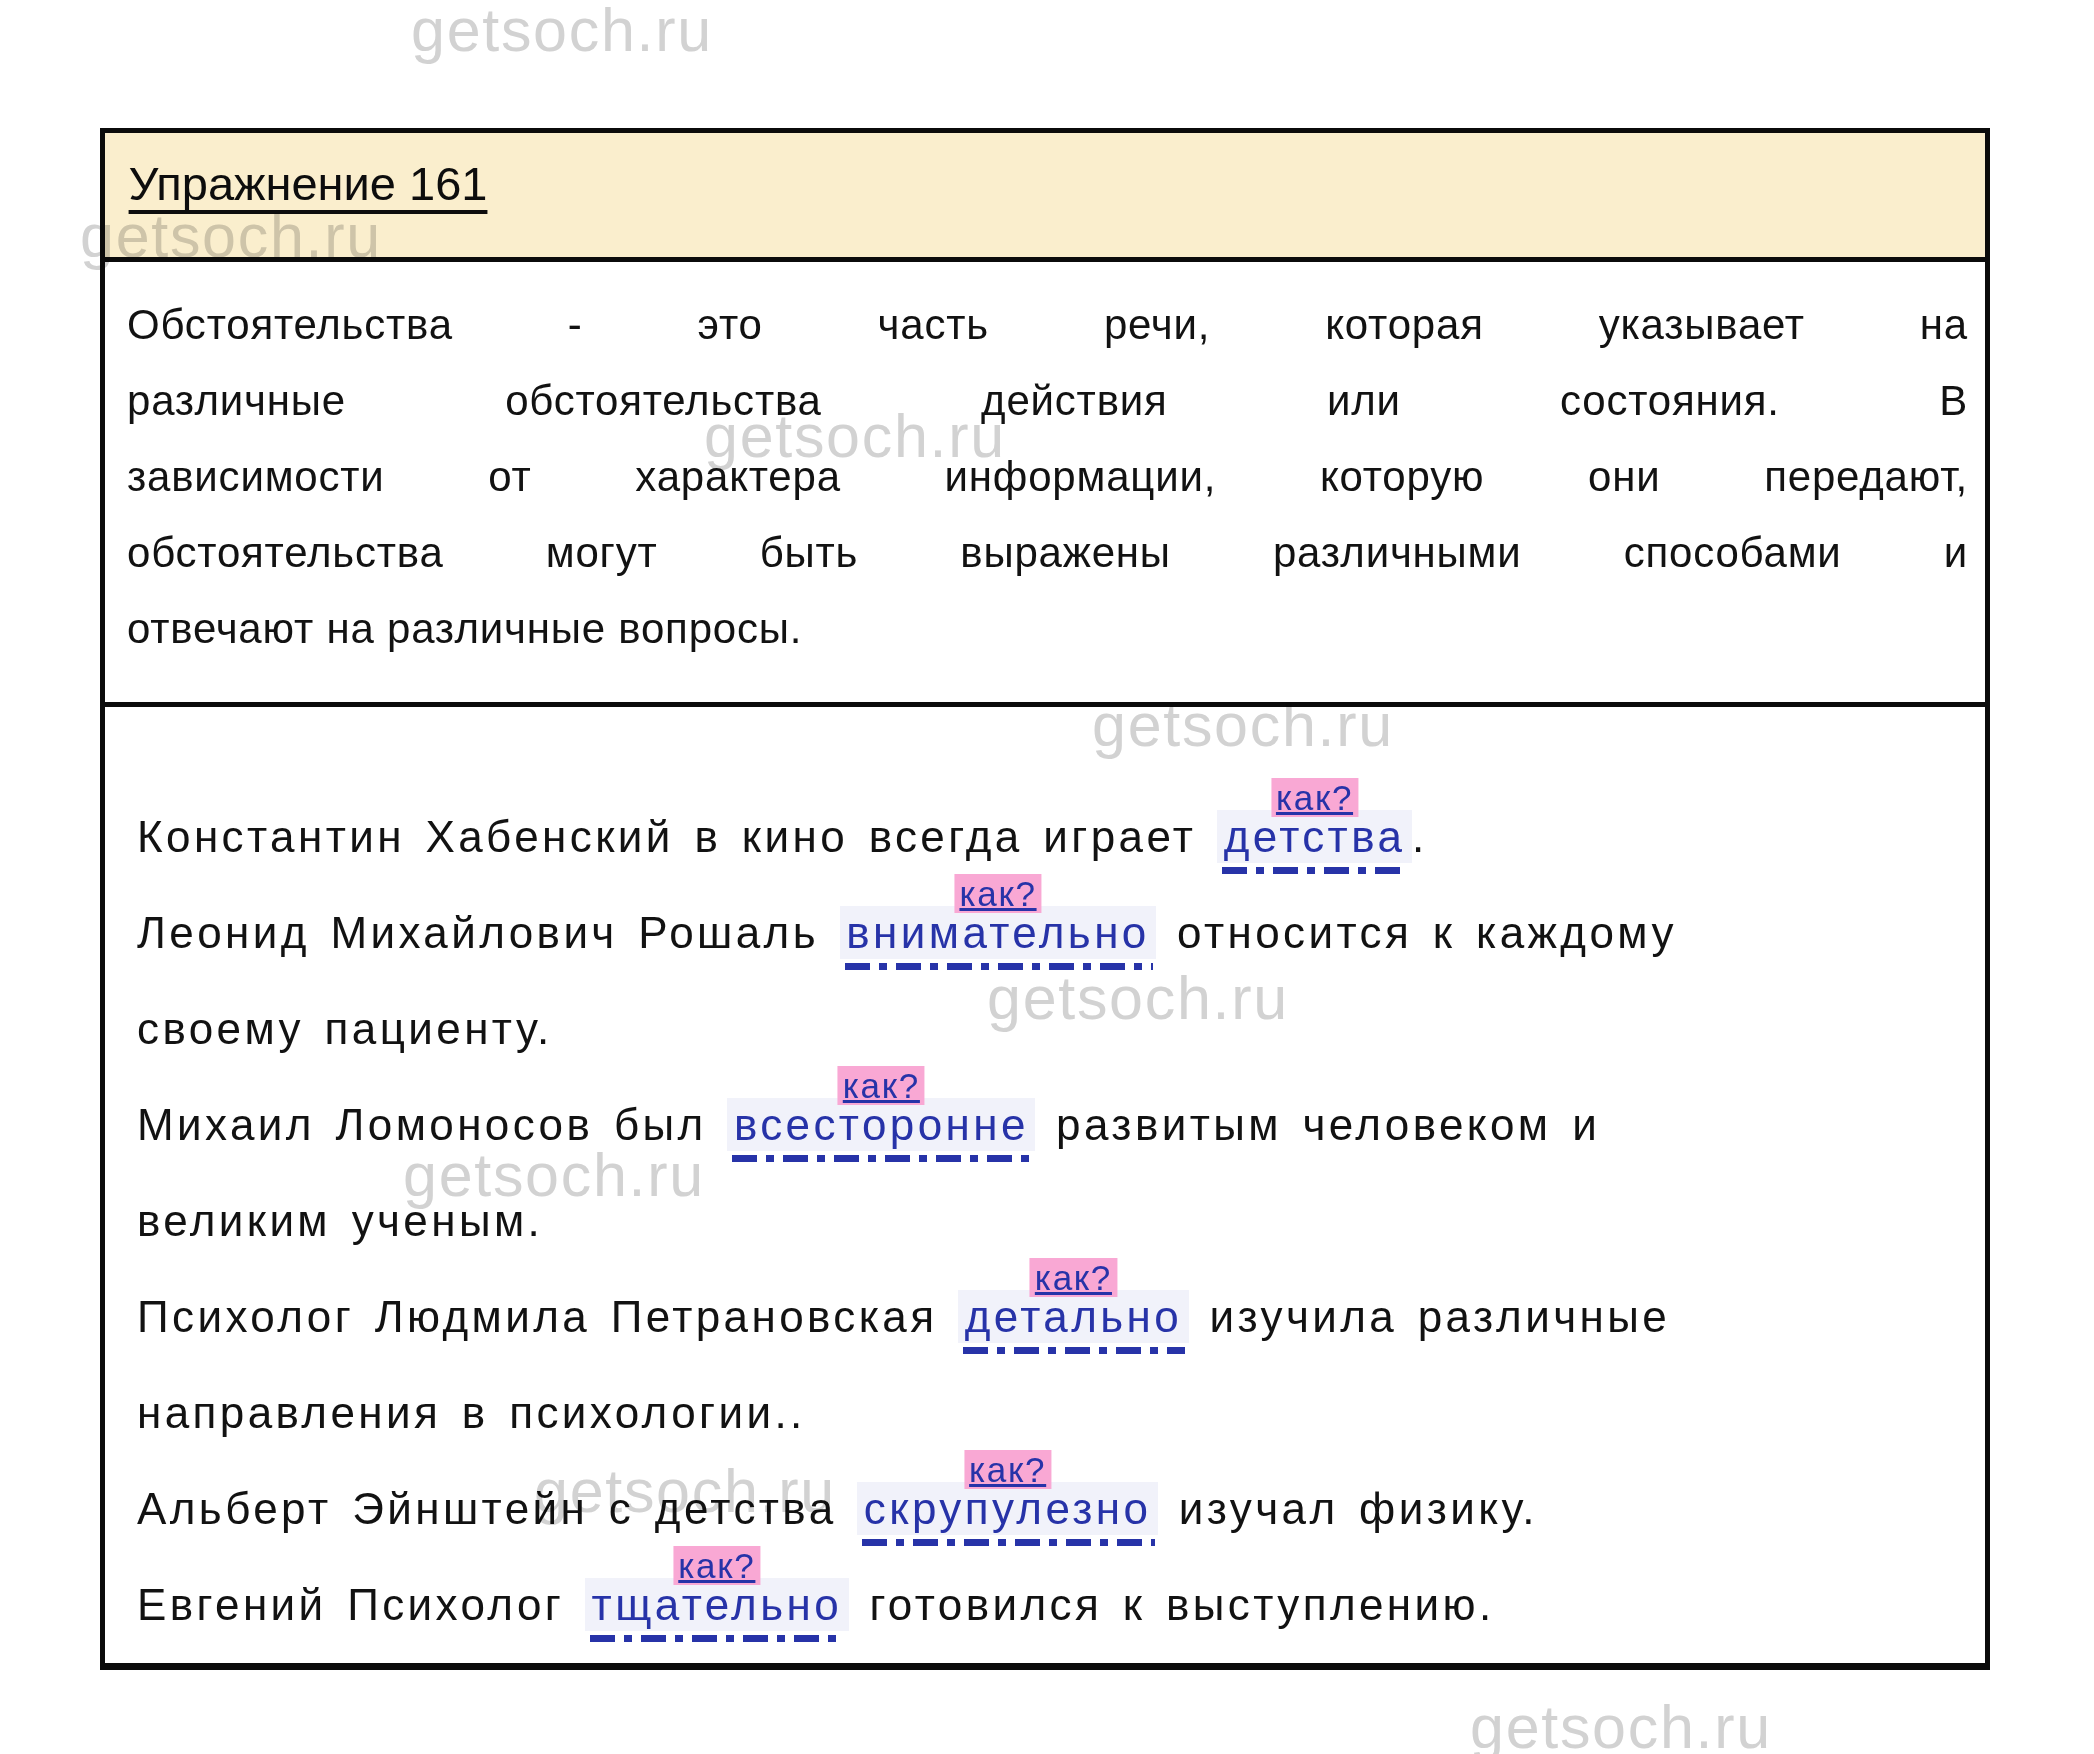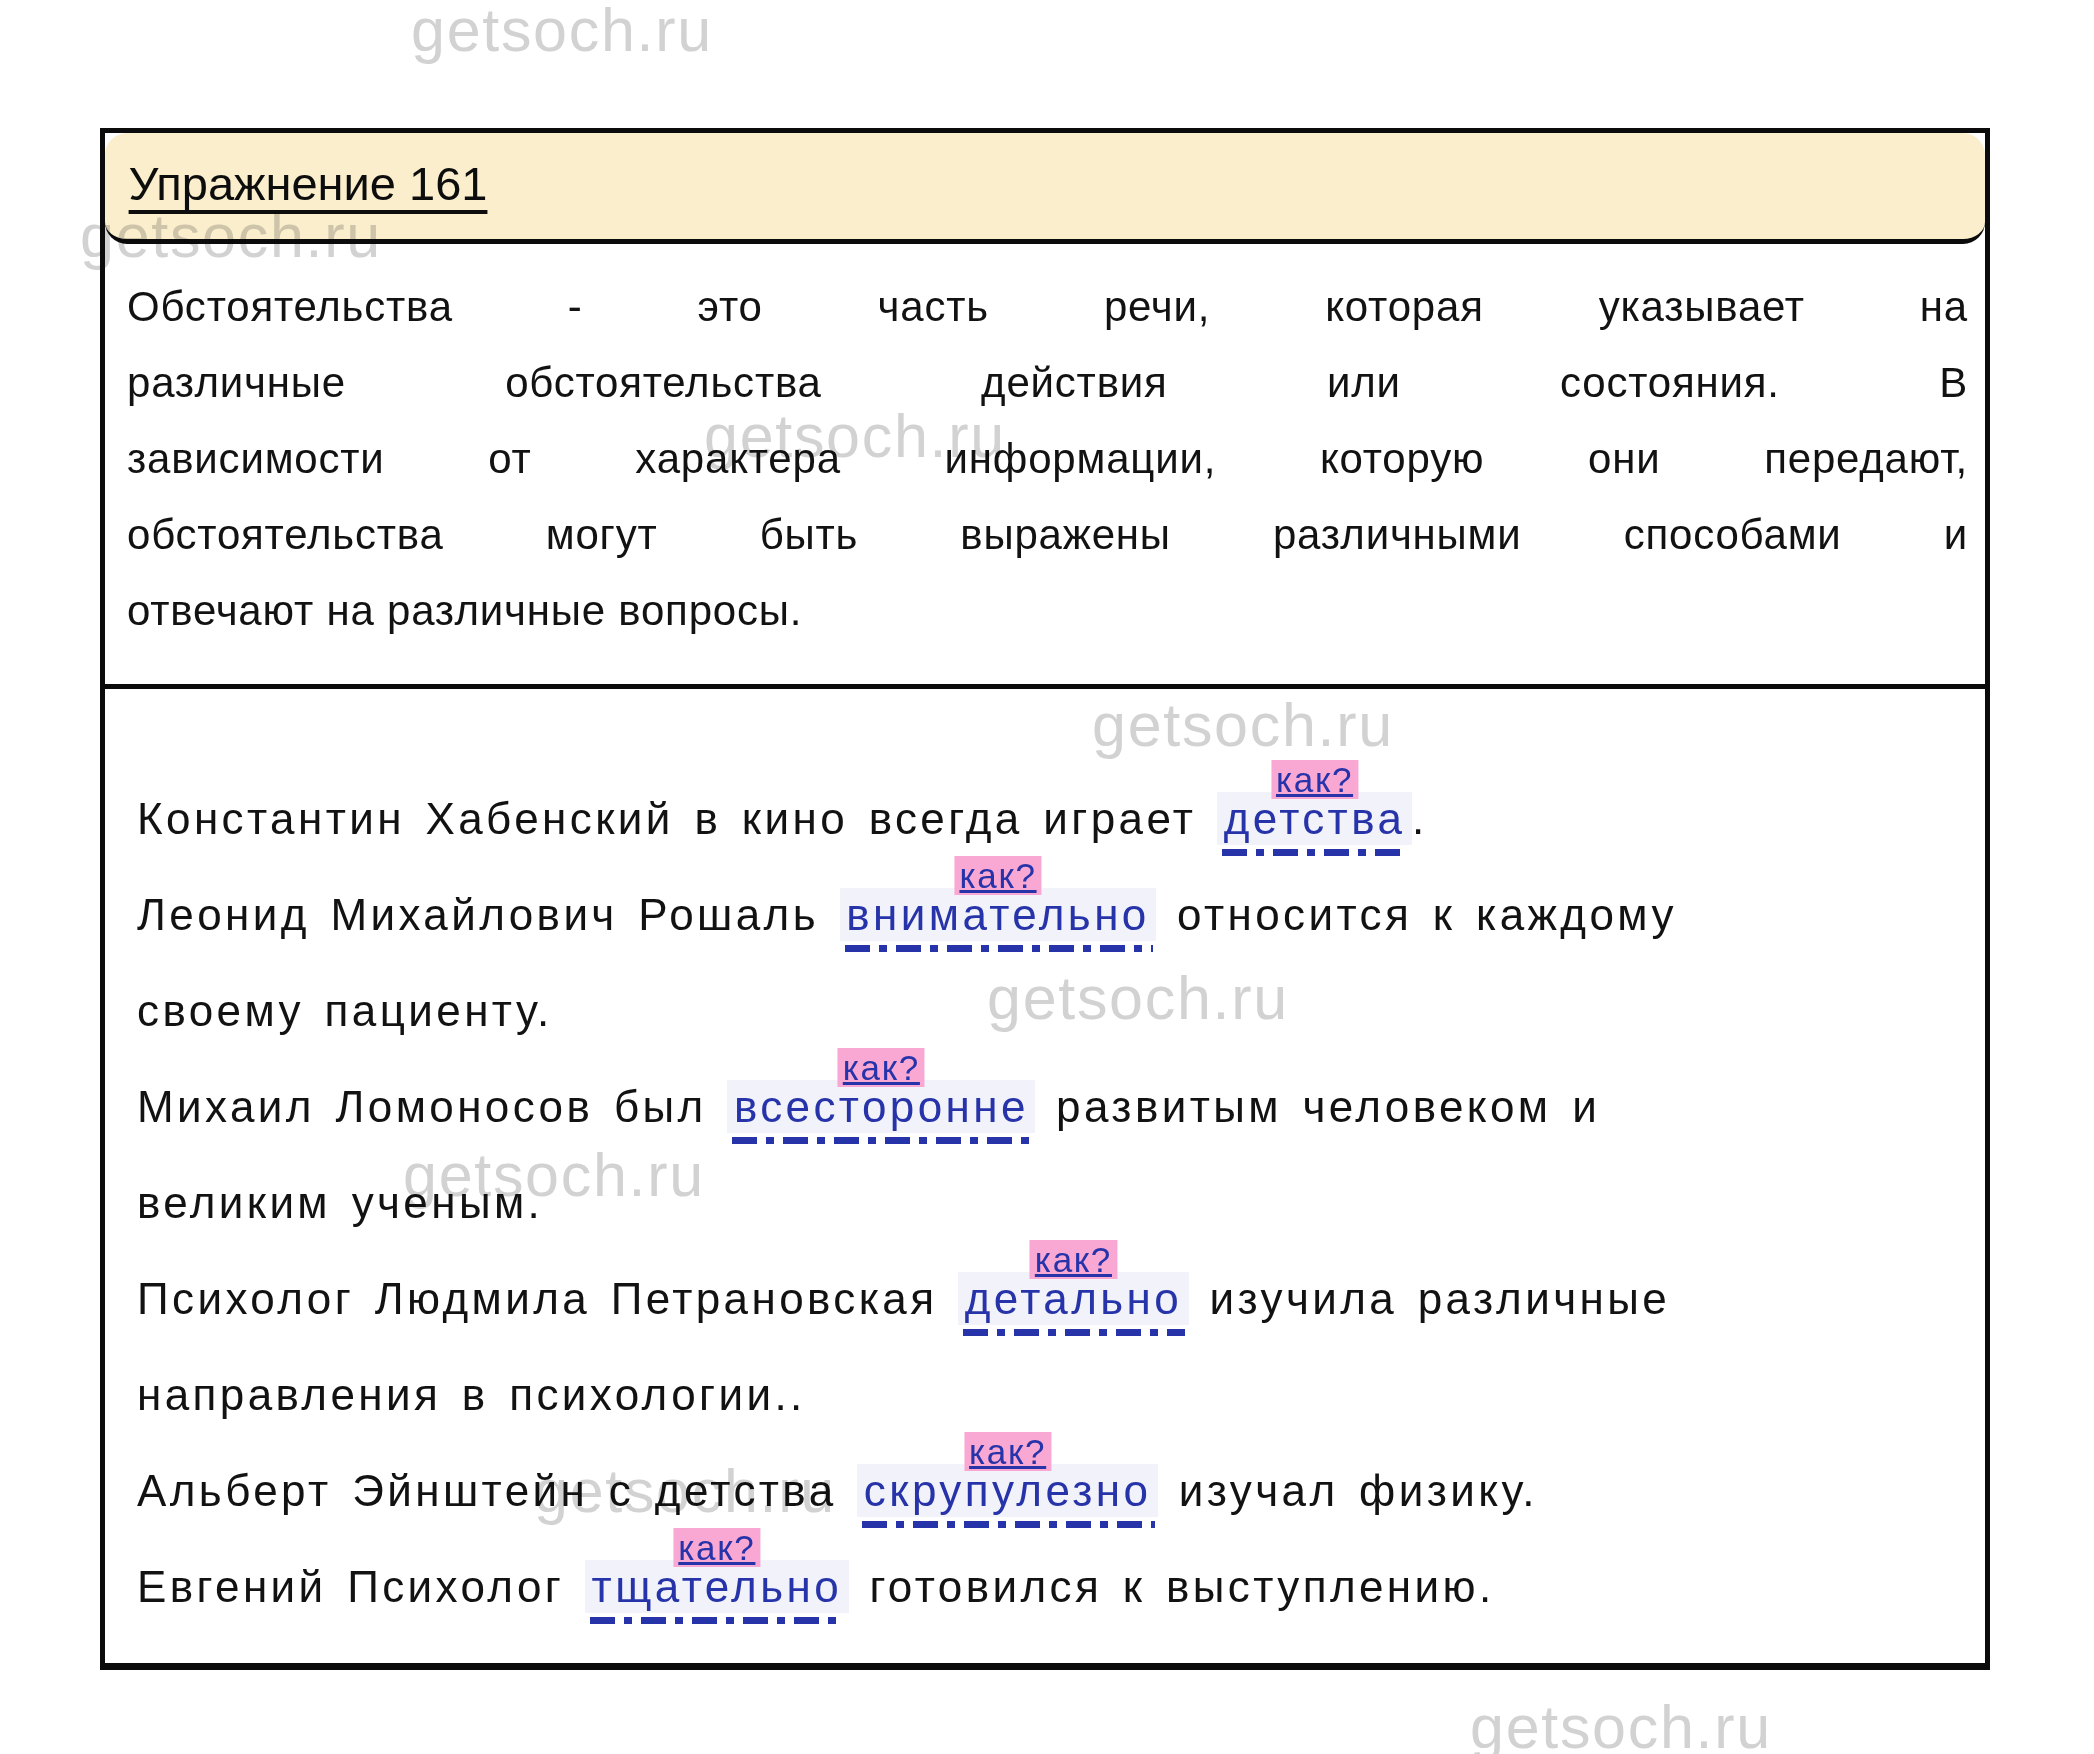--- a/index.html
+++ b/index.html
@@ -36,25 +36,24 @@
     left:100px; top:128px;
     width:1890px; height:1542px;
     box-sizing:border-box;
     border:5px solid var(--border);
     border-bottom-width:7.6px;
     background:#ffffff;
     z-index:10;
   }
   .header-section {
     box-sizing:border-box;
-    height:111px;
+    height:129px;
     background:var(--header-bg);
     border-bottom:5px solid var(--border);
     padding:25px 0 0 23.6px;
-    border-radius:22px;
   }
   .page-title {
     display:inline-block;
     font-size:47px;
     line-height:1.1;
     color:#0d0d0d;
     text-decoration:underline;
     text-decoration-thickness:4.2px;
     text-underline-offset:10px;
   }

